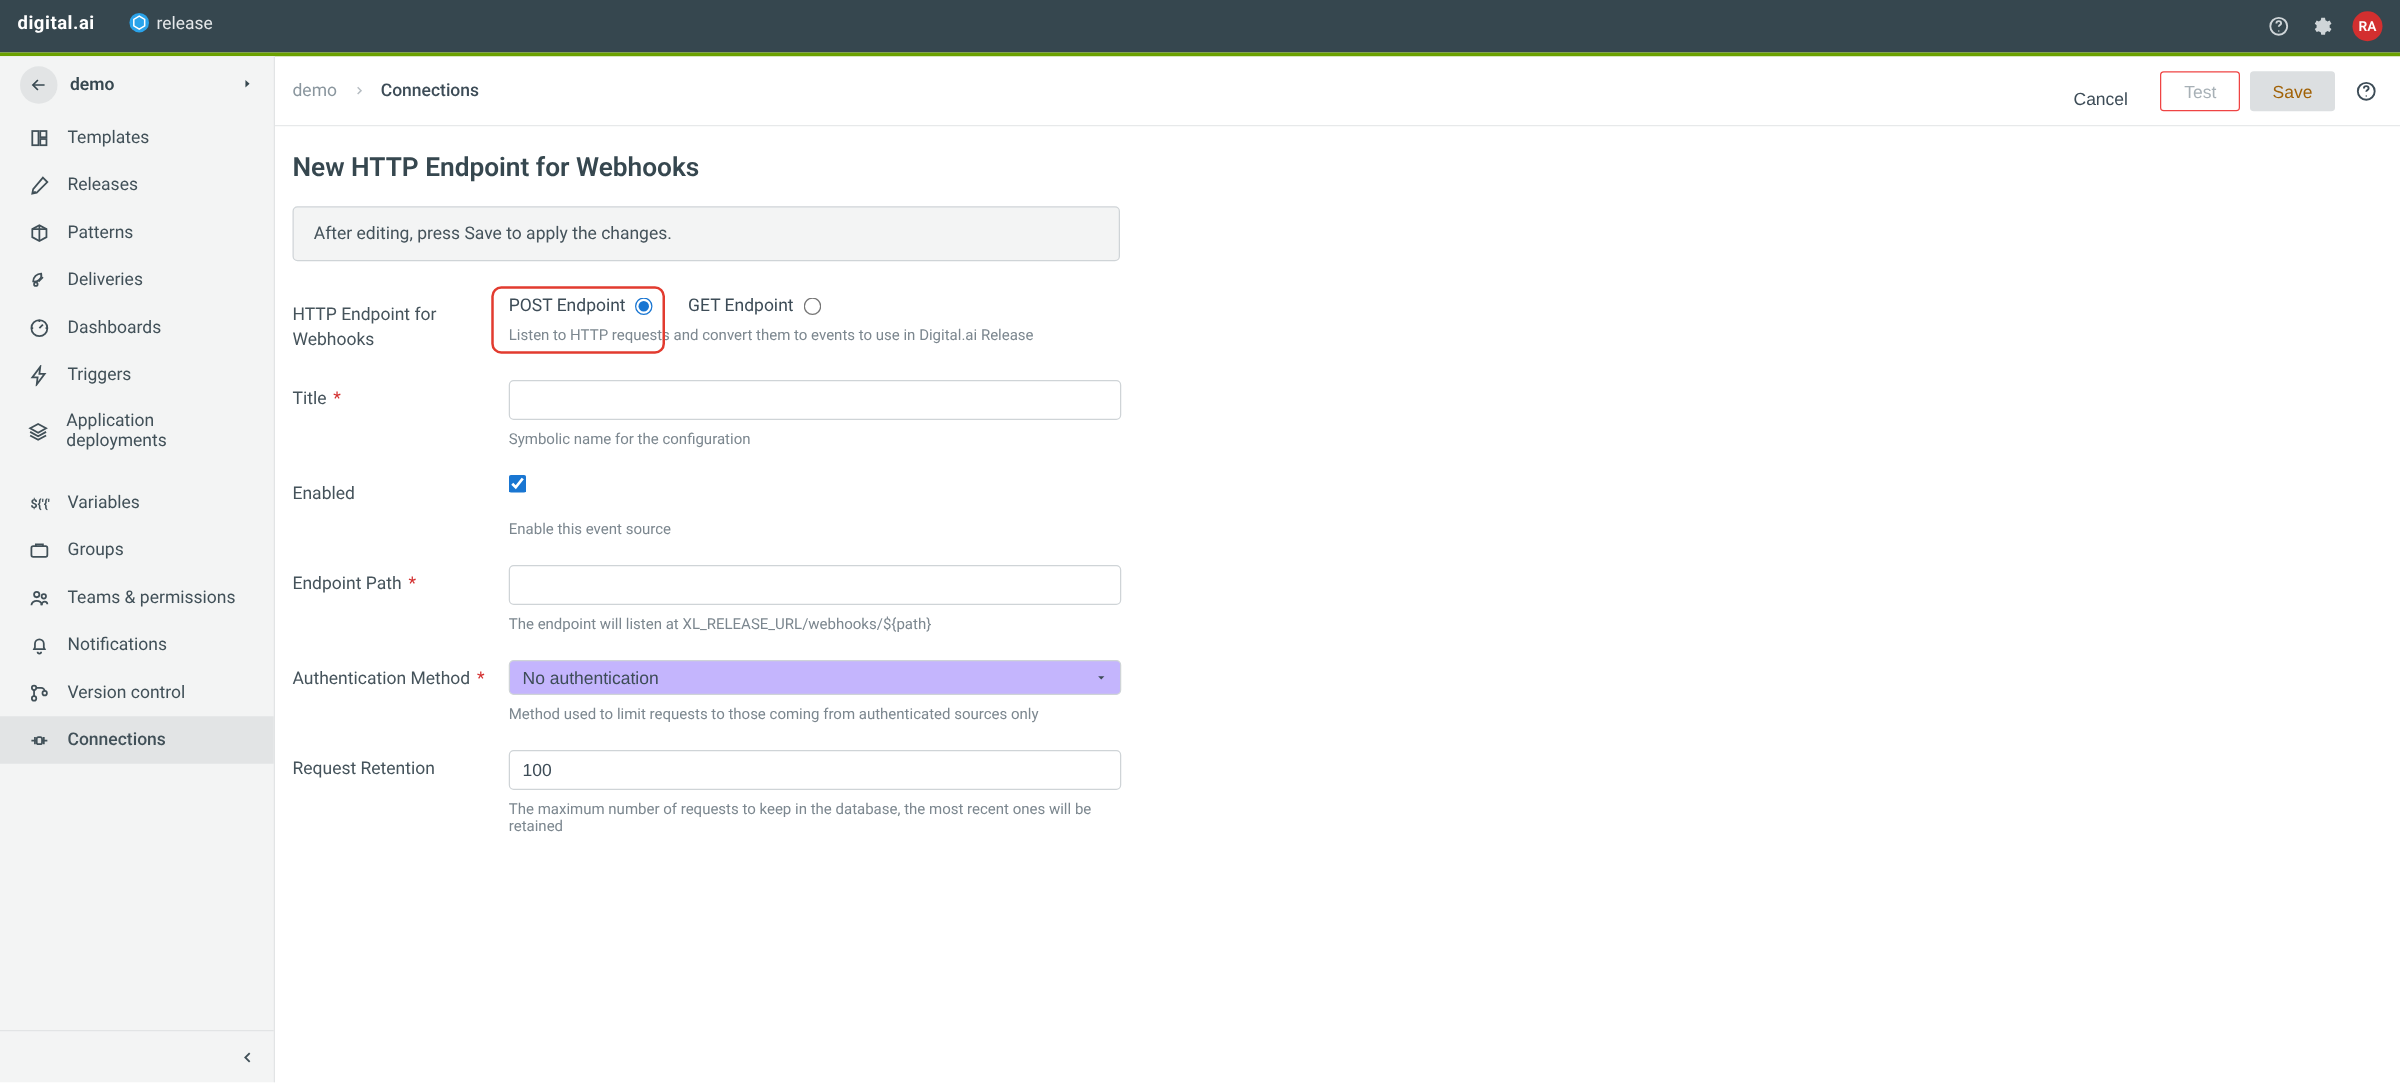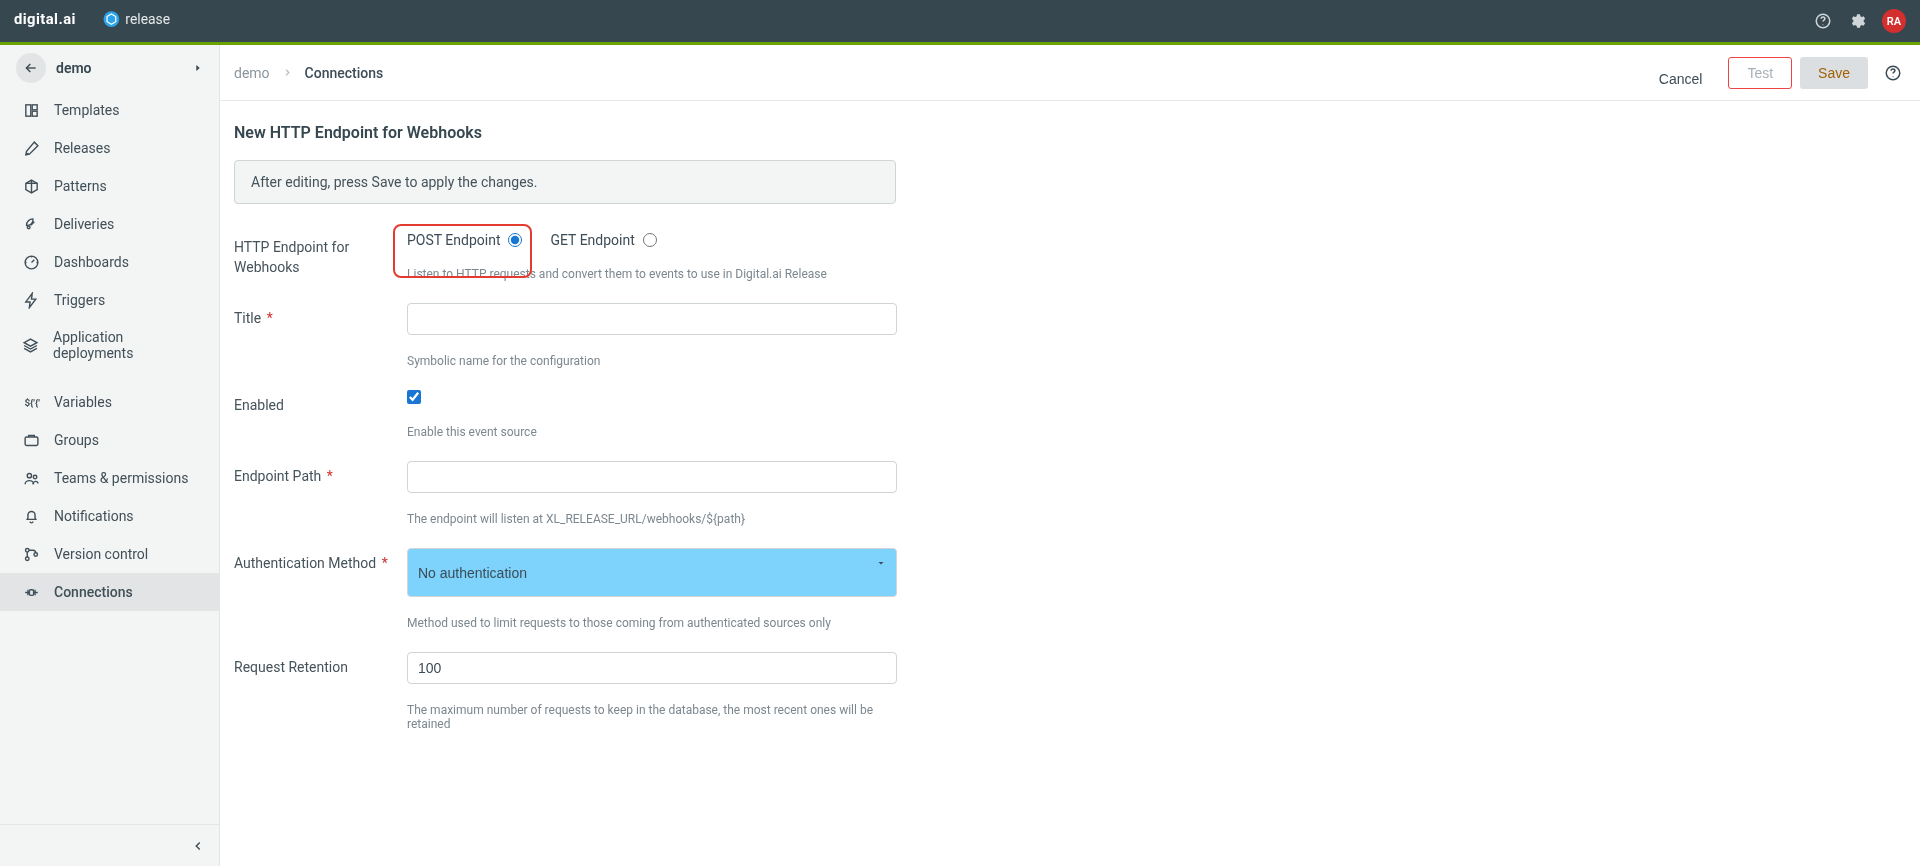--- a/index.html
+++ b/index.html
@@ -36,38 +36,38 @@
   .bc-sep { color: #b6bdc2; display:flex; align-items:center;}
   .header-actions { margin-left: auto; display: flex; align-items: center; gap: 8px; }
   .btn { height: 32px; padding: 0 18px; border-radius: 3px; border: none; background: transparent; font-size: 14px; cursor: pointer; }
   .btn-cancel { color: #3d4c57; margin-top: 12px; }
   .btn-test { border: 1px solid #ef4444; color: #a7b0b6; background:#fff; }
   .btn-save { background: #dcdfe1; color: #a16207; }
   .hdr-help { margin-left: 8px; color: #3d4c57; cursor:pointer; width:18px;height:18px;display:flex;align-items:center;justify-content:center;}
 
   
   .form-area { padding: 22px 0 0 14px; max-width: 920px; }
-  .page-title { font-size: 16px; font-weight: 600; margin-bottom: 18px; color:#36474f;}
+  .page-title { font-size: 21px; font-weight: 600; margin-bottom: 18px; color:#36474f;}
   .info-box { border: 1px solid #cfd4d7; border-radius: 4px; background: #f3f4f4; padding: 13px 16px; font-size: 14px; color: #45535b; width: 662px; }
 
   .form { padding-top: 28px; }
   .form-row { display: flex; align-items: flex-start; margin-bottom: 22px; }
   .form-label { width: 173px; padding-top: 6px; color: #45535b; font-size:14px; line-height:1.4;}
   .req { color: #d32f2f; margin-left: 2px; }
   .form-control-col { flex: 0 0 490px; }
   .radios { display: flex; align-items: center; gap: 28px; white-space:nowrap; }
   .radio { display: flex; align-items: center; gap: 8px; cursor: pointer; }
   .radio input { accent-color: #1976d2; width:14px;height:14px; }
   .highlight-box { position:relative; }
   .highlight-box::after { content:""; position:absolute; left:-14px; top:-8px; width:135px; height:50px; border:2.5px solid #e23b2f; border-radius:8px; pointer-events:none;}
-  .help-text { font-size: 12px; color: #7c878f; margin-top: 19px; }
+  .help-text { font-size: 12px; color: #7c878f; margin-top: 8px; }
   .text-input { width: 490px; height: 32px; border: 1px solid #cfd4d7; border-radius: 4px; padding: 12px 10px; font-size: 14px; color:#3d4c57;}
   .checkbox { accent-color: #1976d2; width:14px;height:14px; }
   .select-wrap { position: relative; width: 490px; }
-  .select { width: 100%; height: 49px; border: 1px solid #cfd4d7; border-radius: 4px; padding: 0 10px; font-size: 14px; appearance: none; background:#7dd3fc; color:#3d4c57;}
+  .select { width: 100%; height: 28px; border: 1px solid #cfd4d7; border-radius: 4px; padding: 0 10px; font-size: 14px; appearance: none; background:#c4b5fd; color:#3d4c57;}
   .select-caret { position: absolute; right: 10px; top: 8px; color:#3d4c57; pointer-events:none;}
 </style>
 </head>
 <body>
 
 <div class="topbar">
   <span class="brand-logo">
     <svg viewBox="0 0 230 22" width="200" height="20">
       <text x="0" y="16" fill="#ffffff" font-size="17" font-weight="700" letter-spacing="0.5">digital.ai</text>
       <circle cx="112" cy="10" r="9" fill="#2aa3ea"></circle>

